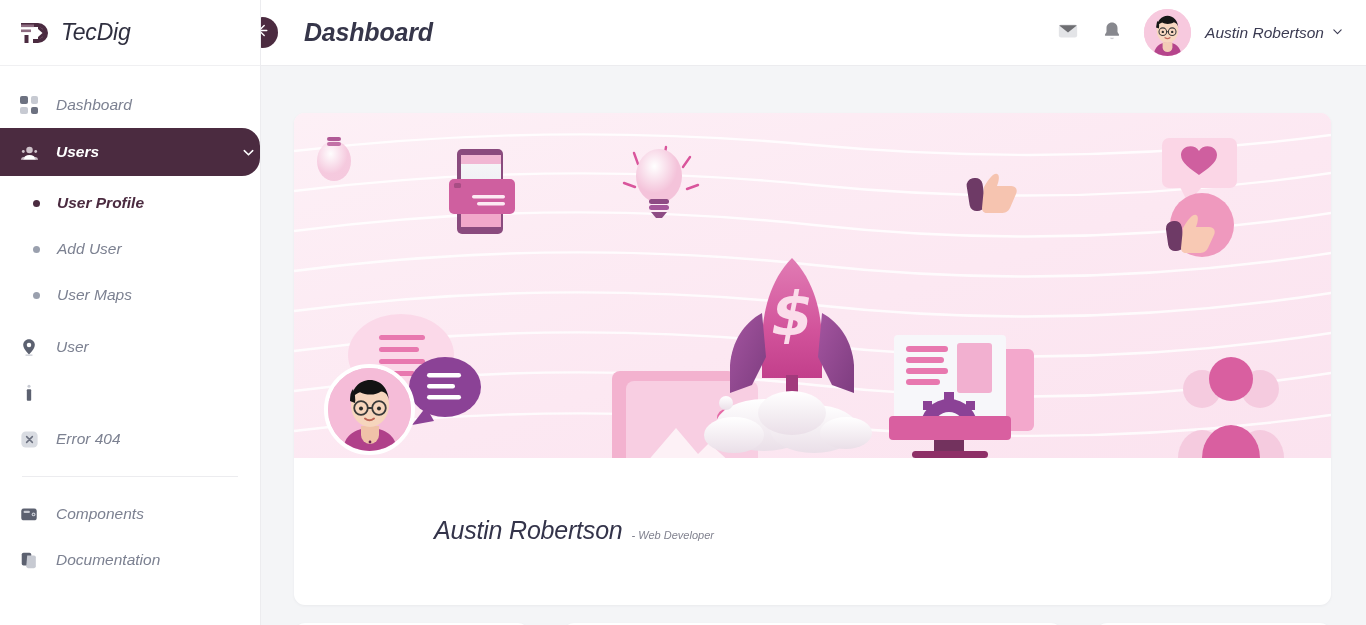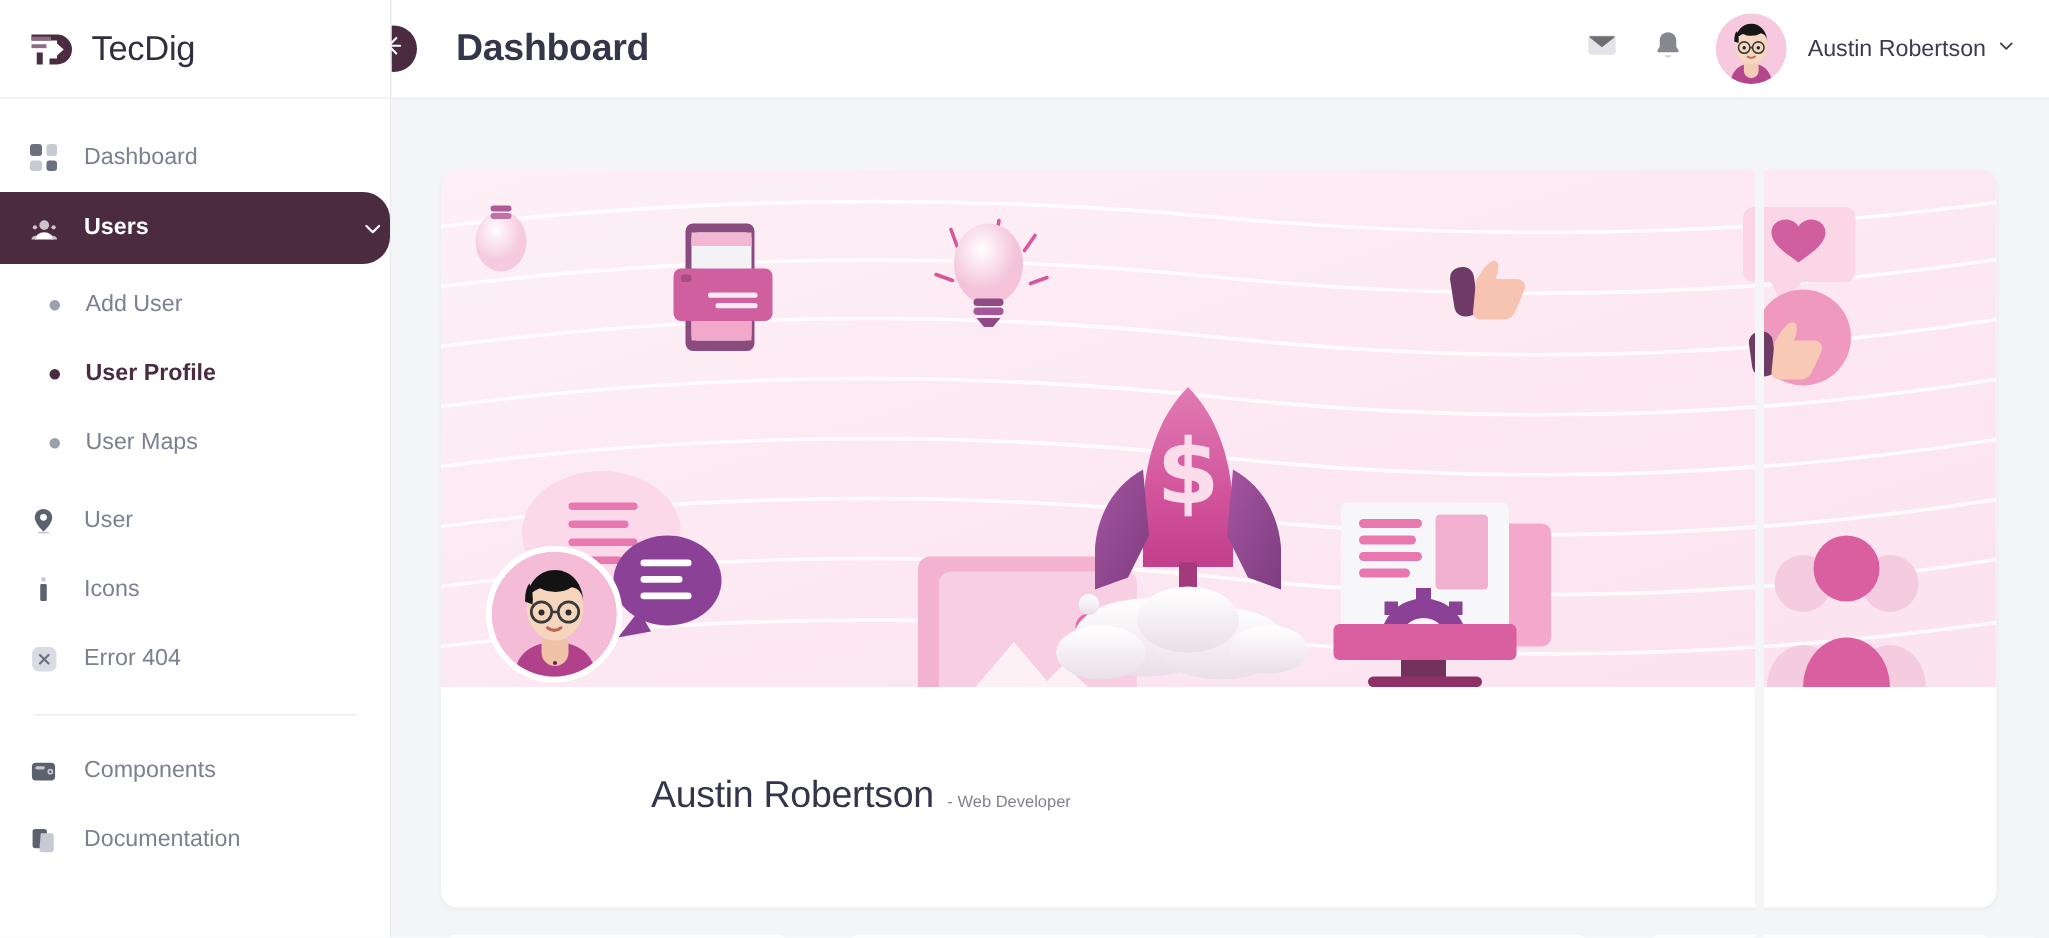--- a/index.html
+++ b/index.html
@@ -5,21 +5,21 @@
   * { margin:0; padding:0; box-sizing:border-box; }
   html,body{ width:1366px; height:625px; overflow:hidden; }
   body{
     font-family:"Liberation Sans", sans-serif;
     background:#f4f5f7;
     color:#3d3d4e;
     -webkit-font-smoothing:antialiased;
   }
 
   
-  .app{ position:relative; width:1176px; height:625px; }
+  .app{ position:relative; width:1366px; height:625px;font-style:italic; }
 
   
   .sidebar{
     position:absolute; left:0; top:0; width:261px; height:625px;
     background:#ffffff; border-right:1px solid #ececef;
     z-index:5; overflow:hidden;
   }
   .brand{
     height:66px; display:flex; align-items:center; gap:9px;
     padding-left:18px; border-bottom:1px solid #f0f0f2;
@@ -172,30 +172,30 @@
         </span>
         <span class="nav-label">Users</span>
         <span class="nav-caret">
           <svg viewBox="0 0 16 16" width="15" height="15">
               <path d="M3.5 6 L8 10.5 L12.5 6" fill="none" stroke="currentColor" stroke-width="1.6" stroke-linecap="round" stroke-linejoin="round"></path>
             </svg>
         </span>
       </div>
 
       <div class="sub-list">
-        <div class="sub-item">
-          <span class="dot"></span>
-          <span>Add User</span>
-        </div>
         <div class="sub-item current">
           <span class="dot"></span>
           <span>User Profile</span>
         </div>
         <div class="sub-item">
           <span class="dot"></span>
+          <span>Add User</span>
+        </div>
+        <div class="sub-item">
+          <span class="dot"></span>
           <span>User Maps</span>
         </div>
       </div>
 
 
       <div class="nav-item">
         <span class="nav-ico">
           <svg viewBox="0 0 22 22" width="20" height="20">
             <path d="M11 2.5 c3.6 0 6.4 2.8 6.4 6.3 0 4.6-6.4 10.4-6.4 10.4 S4.6 13.4 4.6 8.8 C4.6 5.3 7.4 2.5 11 2.5 z" fill="#5c6170"></path>
             <circle cx="11" cy="8.7" r="2.5" fill="#ffffff"></circle>
@@ -205,21 +205,20 @@
         <span class="nav-label">User</span>
       </div>
 
       <div class="nav-item">
         <span class="nav-ico">
           <svg viewBox="0 0 22 22" width="20" height="20">
             <circle cx="11" cy="3.6" r="1.7" fill="#c7cad2"></circle>
             <rect x="8.6" y="7" width="4.8" height="12.5" rx="1" fill="#5c6170"></rect>
           </svg>
         </span>
-        <span class="nav-label">Icons</span>
       </div>
 
       <div class="nav-item">
         <span class="nav-ico">
           <svg viewBox="0 0 22 22" width="21" height="21">
             <rect x="2.5" y="2.5" width="17" height="17" rx="4.5" fill="#d9dce2"></rect>
             <path d="M8 8 L14 14 M14 8 L8 14" stroke="#6c7180" stroke-width="1.6" stroke-linecap="round"></path>
           </svg>
         </span>
         <span class="nav-label">Error 404</span>

